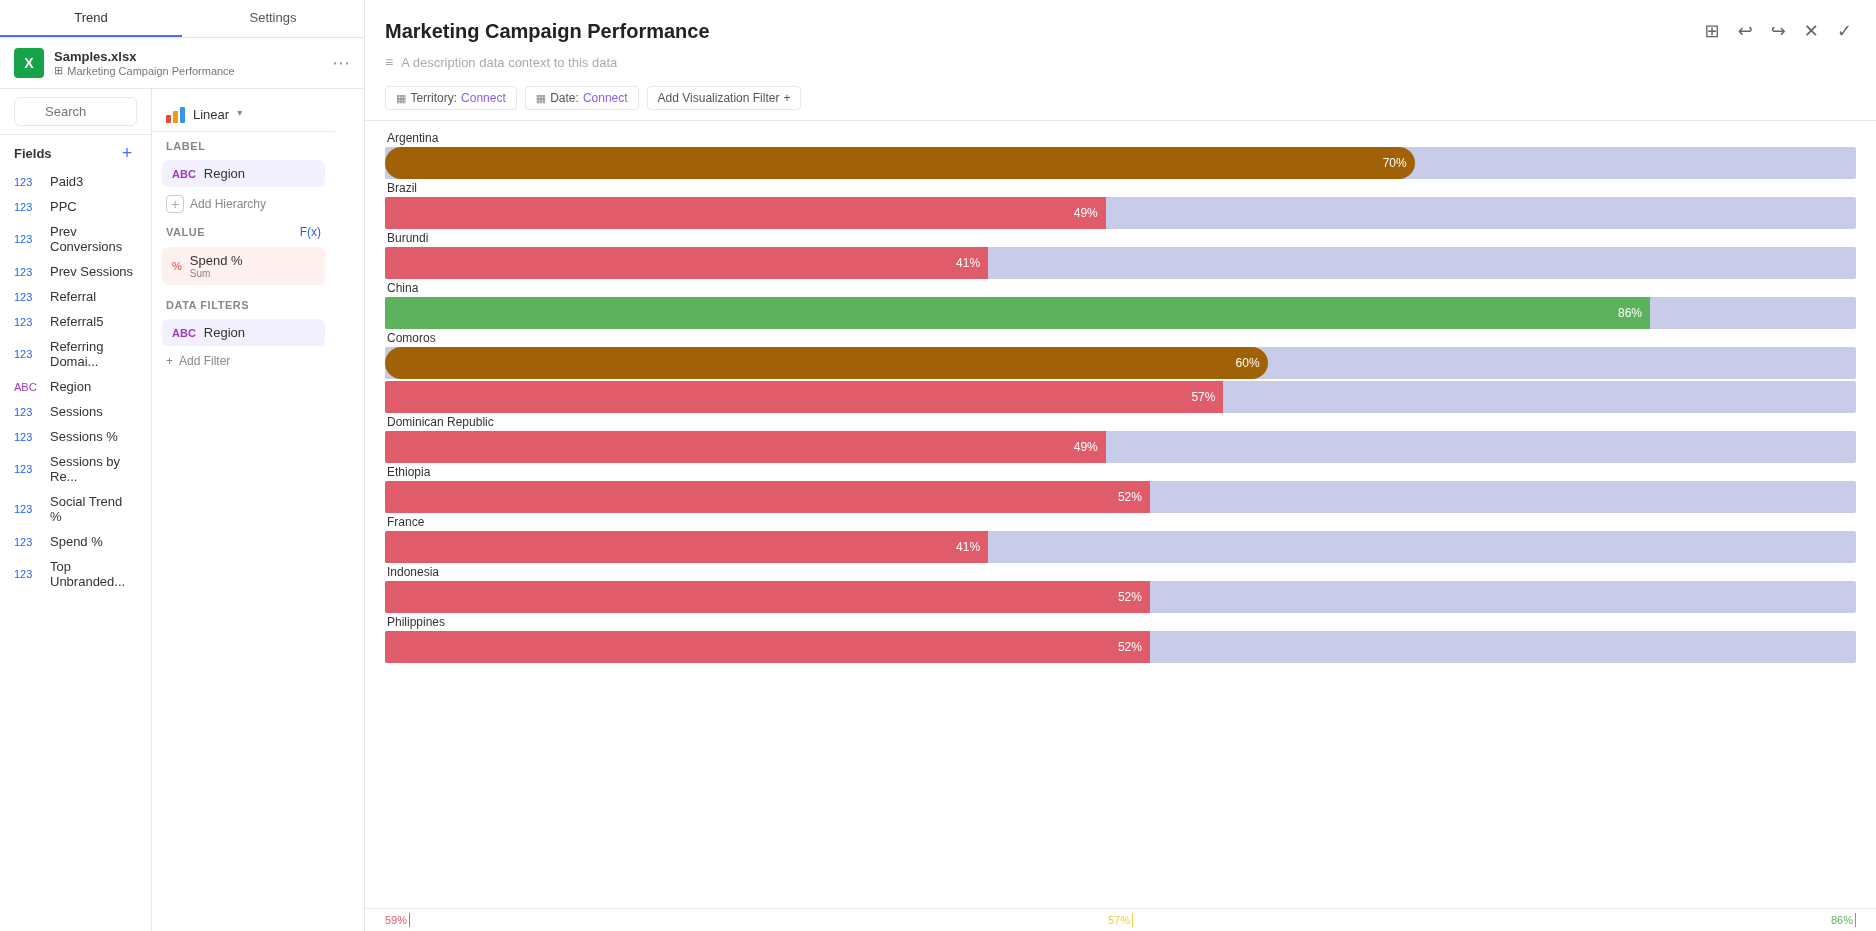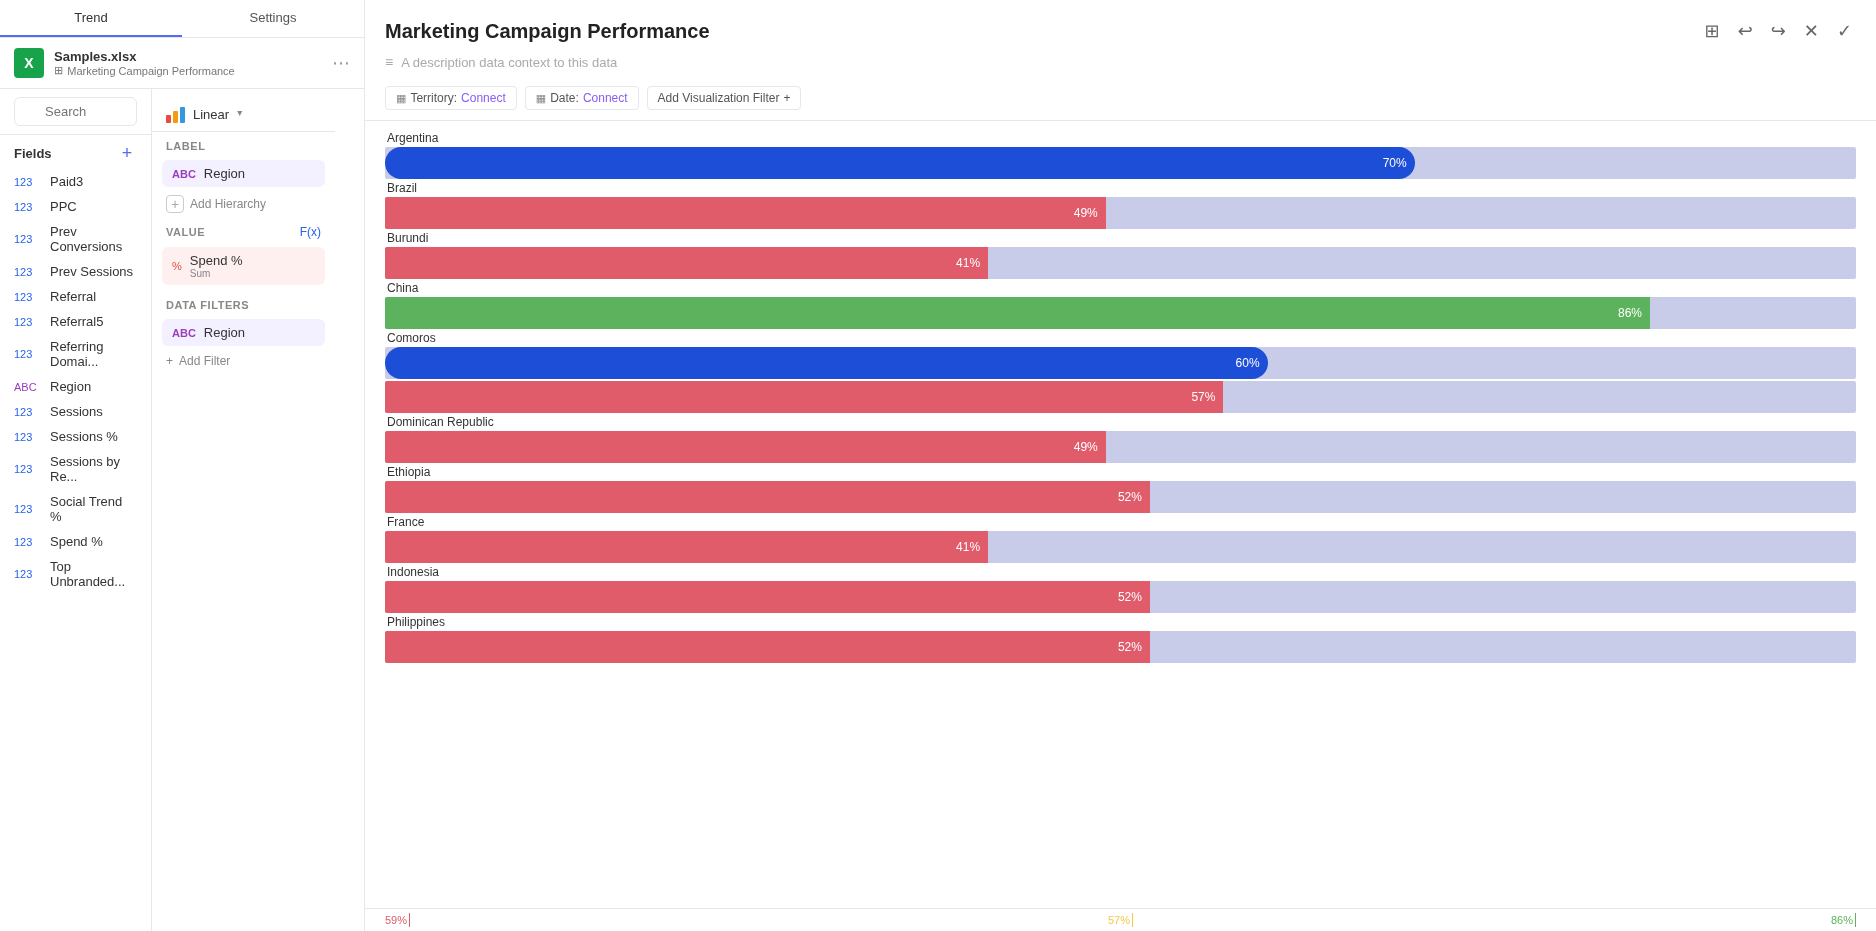--- a/index.html
+++ b/index.html
@@ -91,21 +91,21 @@
     .add-viz-filter { display: flex; align-items: center; gap: 4px; border: 1px solid #e5e7eb; border-radius: 4px; padding: 4px 10px; font-size: 12px; cursor: pointer; background: #fff; color: #555; }
 
     
     .chart-area { flex: 1; overflow-y: auto; padding: 10px 20px; }
     .chart-row { margin-bottom: 2px; }
     .chart-country { font-size: 12px; color: #333; margin-bottom: 2px; padding-left: 2px; }
     .chart-bar-container { display: flex; height: 32px; width: 100%; background: #c8cce8; border-radius: 2px; overflow: hidden; position: relative; }
     .chart-bar { height: 100%; display: flex; align-items: center; justify-content: center; position: relative; min-width: 2px; transition: width 0.3s; }
     .chart-bar-label-inside { color: #fff; font-size: 12px; font-weight: 500; }
     .bar-red { background: #e05c6a; }
-    .bar-yellow { background: #1d4ed8; border-radius: 16px; }
+    .bar-yellow { background: #a16207; border-radius: 16px; }
     .bar-green { background: #5db35d; }
 
     .chart-footer { display: flex; align-items: center; justify-content: space-between; padding: 4px 0; border-top: 1px solid #e5e7eb; margin-top: 4px; }
     .chart-footer-val { font-size: 11px; color: #e05c6a; }
     .chart-footer-val.green { color: #5db35d; }
     .chart-footer-val.yellow { color: #f5c842; }
     .chart-footer-divider { width: 1px; height: 14px; background: #e05c6a; }
     .chart-footer-divider.green { background: #5db35d; }
     .chart-footer-divider.yellow { background: #f5c842; }
     .chart-footer-group { display: flex; align-items: center; gap: 2px; }

